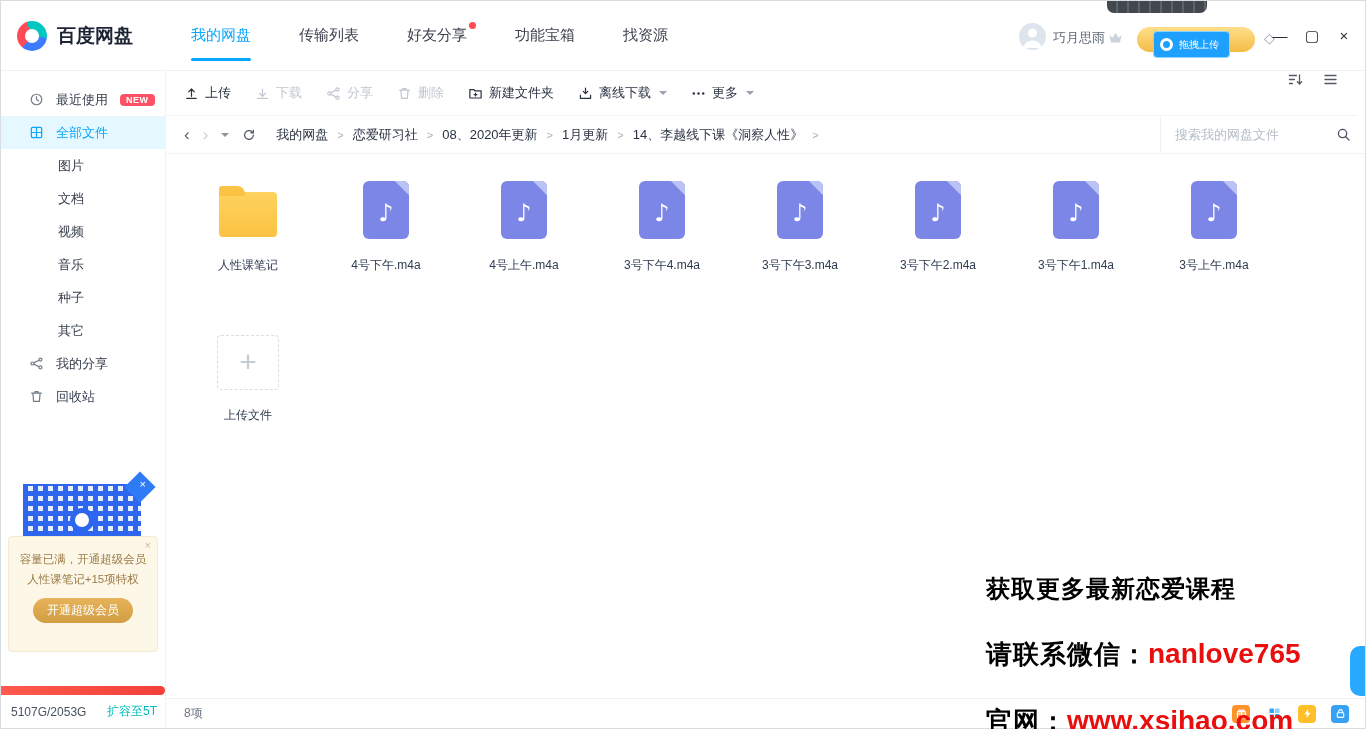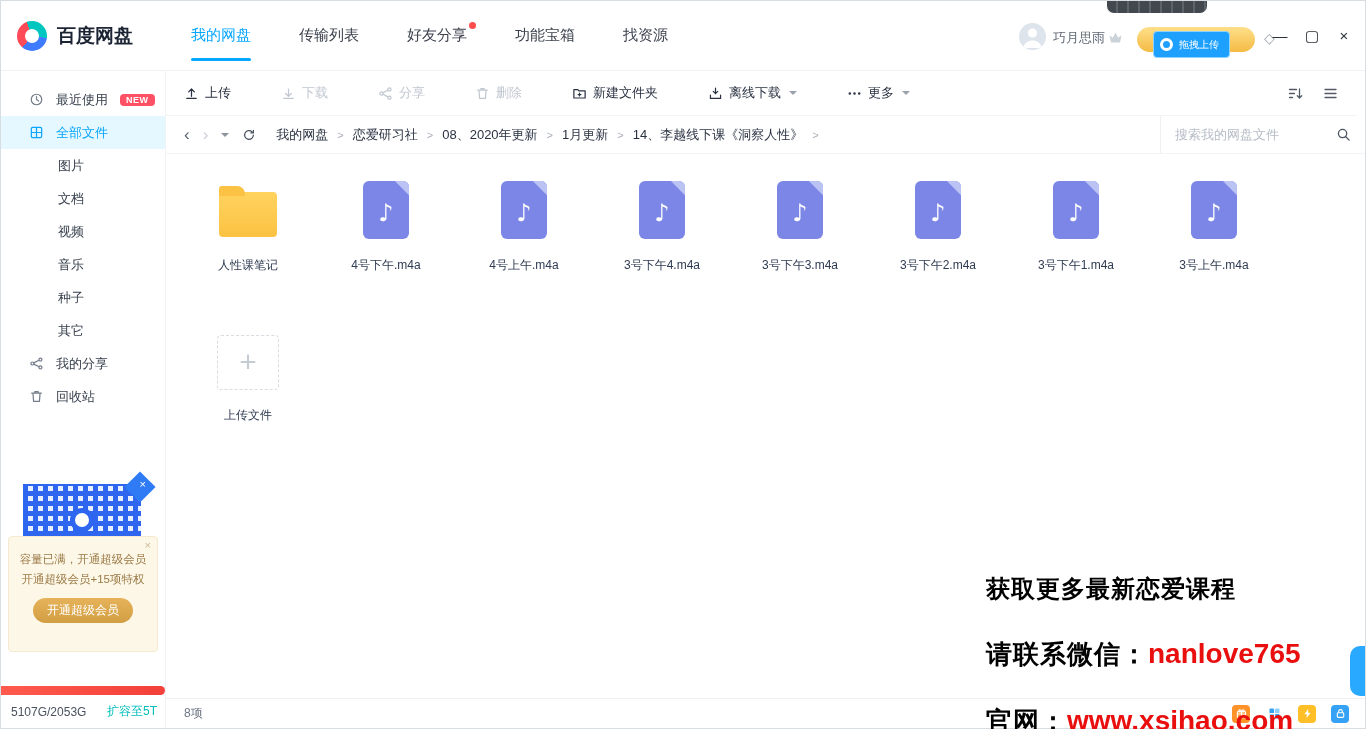--- a/index.html
+++ b/index.html
@@ -36,21 +36,21 @@
                  background:#1ea0ff; border:1px solid #8fd3ff; border-radius:4px; display:flex;
                  align-items:center; gap:6px; color:#fff; font-size:10px; cursor:pointer; z-index:2; }
   .drag-logo { width:13px; height:13px; border:3px solid #fff; border-radius:50%; }
   .theme-icon { position:absolute; left:1263px; top:29px; font-size:14px; color:#9aa1ab; cursor:pointer; }
   .win { position:absolute; right:10px; top:24px; display:flex; gap:10px; }
   .win-btn { width:22px; height:22px; text-align:center; line-height:22px; font-size:15px;
              color:#2b3138; cursor:pointer; }
 
   
   .toolbar { position:absolute; top:70px; left:165px; right:8px; height:45px; background:#fff;
-             border-bottom:1px solid #f2f4f6; display:flex; align-items:center; padding-left:18px; gap:50px; }
+             border-bottom:1px solid #f2f4f6; display:flex; padding-left:18px; gap:24px; }
   .tb-btn { display:flex; align-items:center; gap:6px; font-size:13px; color:#2a3242; cursor:pointer; }
   .tb-btn.disabled { color:#c1c7d0; cursor:default; }
   .tb-btn svg { width:15px; height:15px; }
   .caret { width:0; height:0; border:4px solid transparent; border-top-color:#9aa2ad; margin-top:4px; margin-left:2px; }
   .toolbar-right { margin-left:auto; display:flex; gap:18px; padding-right:18px; color:#515a66; }
   .toolbar-right svg { width:17px; height:17px; cursor:pointer; }
 
   
   .crumbbar { position:absolute; top:115px; left:165px; right:0; height:38px; background:#fff;
               border-bottom:1px solid #f2f4f6; display:flex; align-items:center; padding-left:18px; }
@@ -345,21 +345,21 @@
 
     <div class="qr-wrap">
       <div class="qr-center"></div>
       <div class="qr-diamond"></div>
       <div class="qr-close">×</div>
     </div>
 
     <div class="promo">
       <div class="promo-close">×</div>
       <div class="promo-line">容量已满，开通超级会员</div>
-      <div class="promo-line">开通超级会员+15项特权</div>
+      <div class="promo-line">人性课笔记+15项特权</div>
       <div class="promo-btn">开通超级会员</div>
     </div>
 
     <div class="progress"></div>
     <div class="storage">
       <span class="storage-usage">5107G/2053G</span>
       <span class="storage-expand">扩容至5T</span>
     </div>
   </aside>
 

